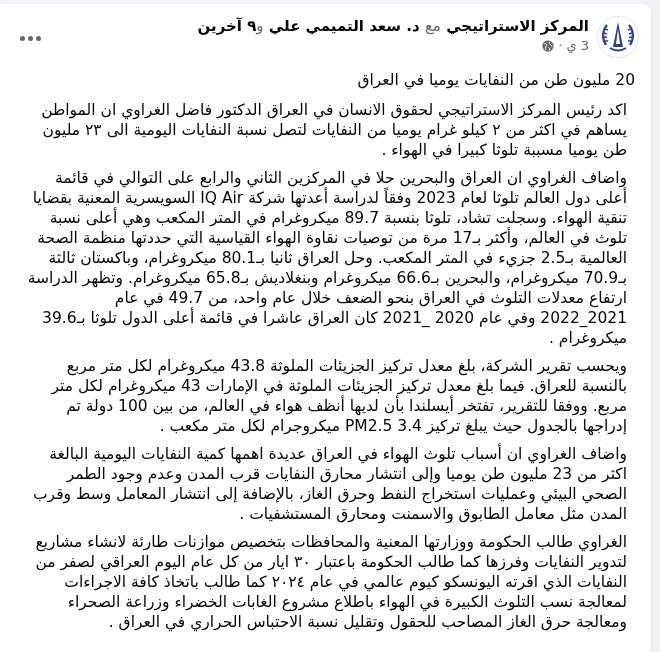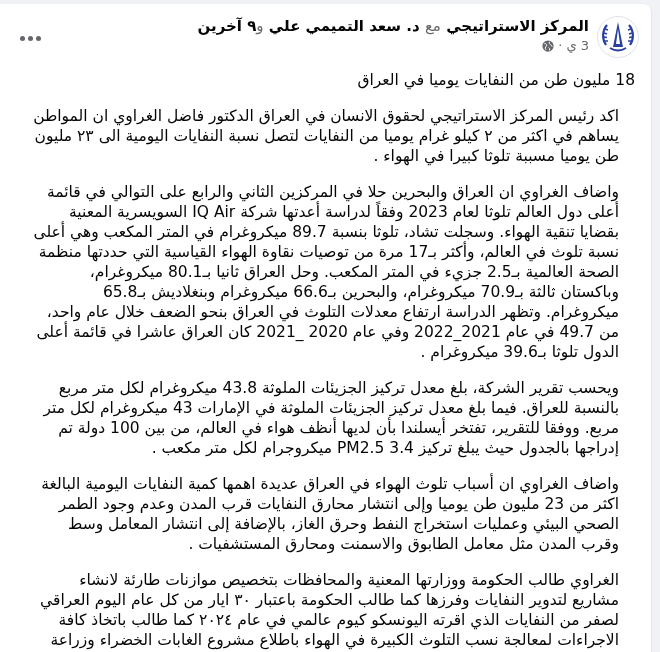--- a/index.html
+++ b/index.html
@@ -88,21 +88,21 @@
       right: 16px;
       left: 16px;
       direction: rtl;
       text-align: right;
       color: #050505;
       font-size: 15.5px;
       line-height: 20px;
     }
     .body p { margin: 0; }
     .body .title { margin-bottom: 10px; }
-    .body .para { margin: 16px; }
+    .body .para { margin: 8px; }
   </style>
 </head>
 <body>
 
 <div class="card">
 
   <div class="more-button" title="">
     <span></span>
     <span></span>
     <span></span>
@@ -135,21 +135,21 @@
         <span>·</span>
         <svg class="globe" viewBox="0 0 16 16">
           <circle cx="8" cy="8" r="7.5" fill="#65676b"></circle>
           <path d="M3 5 Q5 4 6 6 Q7 8 5 9 Q4 11 5 13 M10 2.5 Q9 5 11 6 Q13 7 13.5 9 M9 10 Q11 11 10 14" stroke="#ffffff" stroke-width="1.3" fill="none"></path>
         </svg>
       </div>
     </div>
   </div>
 
   <div class="body">
-    <p class="title">18 مليون طن من النفايات يوميا في العراق</p>
+    <p class="title">20 مليون طن من النفايات يوميا في العراق</p>
     <p class="para">اكد رئيس المركز الاستراتيجي لحقوق الانسان في العراق الدكتور فاضل الغراوي ان المواطن يساهم في اكثر من ٢ كيلو غرام يوميا من النفايات  لتصل نسبة النفايات اليومية الى ٢٣ مليون طن يوميا مسببة تلوثا كبيرا في الهواء .</p>
     <p class="para">واضاف الغراوي ان العراق والبحرين حلا في المركزين الثاني والرابع على التوالي في قائمة أعلى دول العالم تلوثا لعام 2023 وفقاً لدراسة أعدتها شركة IQ Air السويسرية المعنية بقضايا تنقية الهواء. وسجلت تشاد، تلوثا بنسبة 89.7 ميكروغرام في المتر المكعب وهي أعلى نسبة تلوث في العالم، وأكثر بـ17 مرة من توصيات نقاوة الهواء القياسية التي حددتها منظمة الصحة العالمية بـ2.5 جزيء في المتر المكعب. وحل العراق ثانيا بـ80.1 ميكروغرام، وباكستان ثالثة بـ70.9 ميكروغرام، والبحرين بـ66.6 ميكروغرام وبنغلاديش بـ65.8 ميكروغرام. وتظهر الدراسة ارتفاع معدلات التلوث في العراق بنحو الضعف خلال عام واحد، من 49.7 في عام 2021_2022 وفي عام 2020 _2021 كان العراق عاشرا في قائمة أعلى الدول تلوثا بـ39.6 ميكروغرام .</p>
     <p class="para">ويحسب تقرير الشركة، بلغ معدل تركيز الجزيئات الملوثة 43.8 ميكروغرام لكل متر مربع بالنسبة للعراق. فيما بلغ معدل تركيز الجزيئات الملوثة في الإمارات 43 ميكروغرام لكل متر مربع. ووفقا للتقرير، تفتخر أيسلندا بأن لديها أنظف هواء في العالم، من بين 100 دولة تم إدراجها بالجدول حيث يبلغ تركيز PM2.5 3.4 ميكروجرام لكل متر مكعب .</p>
     <p class="para">واضاف  الغراوي ان أسباب تلوث الهواء في العراق عديدة اهمها كمية النفايات اليومية البالغة اكثر من 23 مليون طن يوميا وإلى انتشار محارق النفايات قرب المدن وعدم وجود الطمر الصحي البيئي وعمليات استخراج النفط وحرق الغاز، بالإضافة إلى انتشار المعامل وسط وقرب المدن مثل معامل الطابوق والاسمنت ومحارق المستشفيات .</p>
     <p class="para">الغراوي طالب الحكومة ووزارتها  المعنية والمحافظات بتخصيص موازنات طارئة لانشاء مشاريع لتدوير النفايات وفرزها كما طالب الحكومة باعتبار ٣٠ ايار من كل عام اليوم العراقي لصفر من النفايات الذي اقرته اليونسكو كيوم عالمي في عام ٢٠٢٤  كما طالب باتخاذ كافة الاجراءات لمعالجة نسب التلوث الكبيرة في الهواء باطلاع مشروع الغابات الخضراء وزراعة الصحراء ومعالجة حرق الغاز  المصاحب للحقول  وتقليل نسبة الاحتباس الحراري في العراق .</p>
   </div>
 
 </div>
 
 </body></html>

